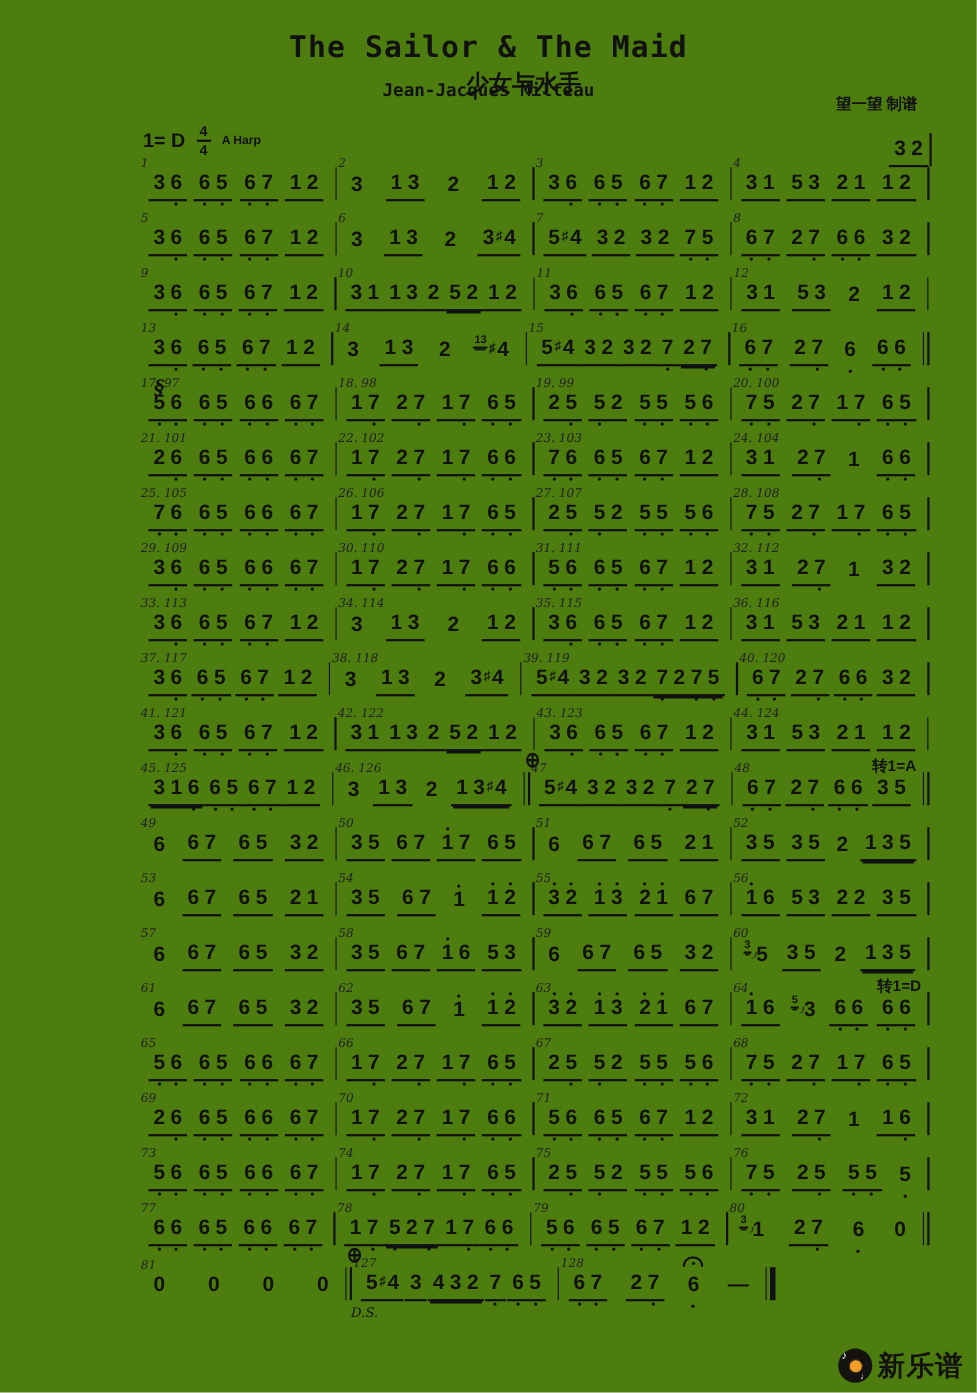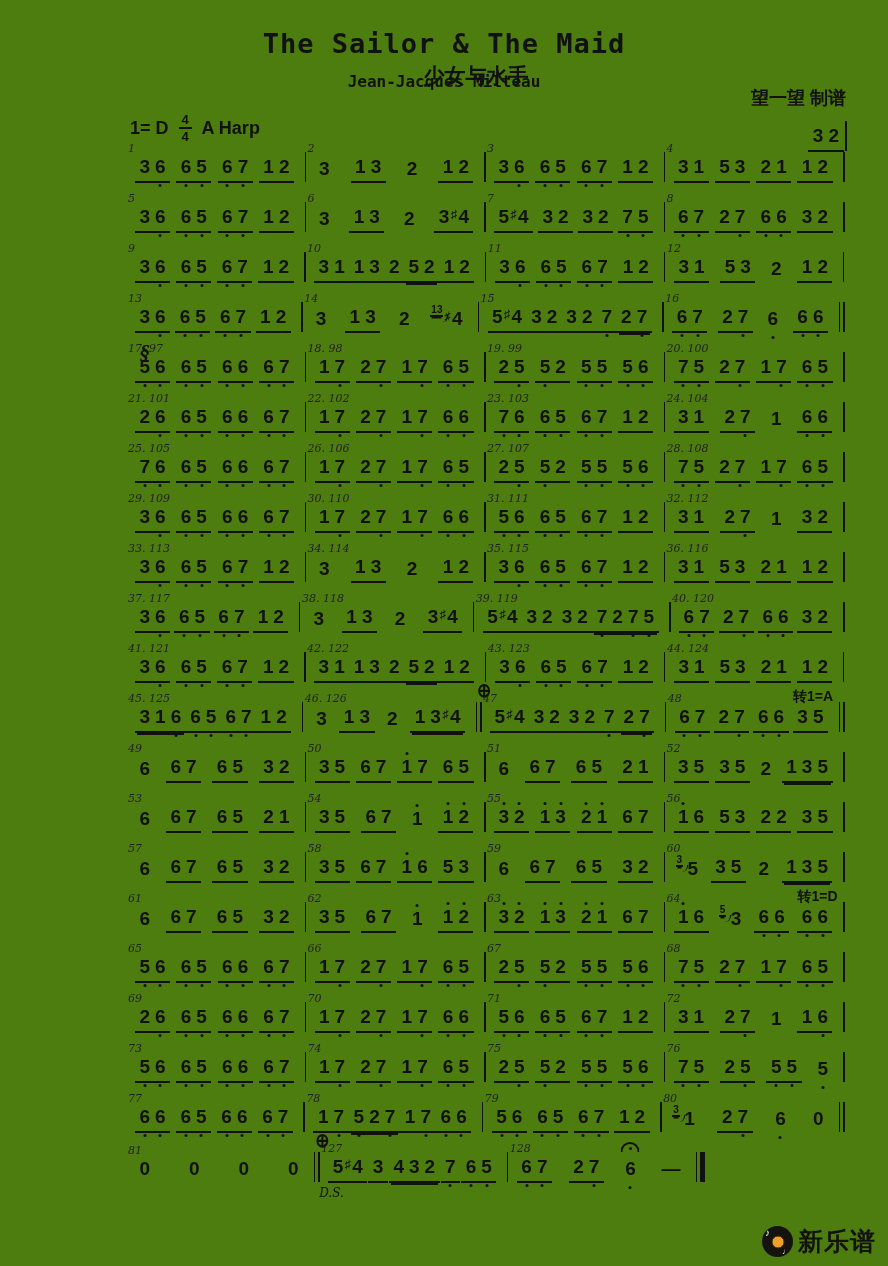--- a/index.html
+++ b/index.html
@@ -4,26 +4,26 @@
 <style>
   html,body{margin:0;padding:0;background:#e8e8e8;}
   .page{position:relative;width:888px;height:1266px;background:#4d7c0f;margin:0 auto;overflow:hidden;
         font-family:"Liberation Sans",sans-serif;color:#111;}
   
   .title{position:absolute;top:28px;left:0;width:100%;text-align:center;
          font-family:"DejaVu Sans Mono",monospace;font-weight:700;font-size:27px;letter-spacing:1px;}
   .subtitle{position:absolute;top:62px;left:0;width:100%;text-align:center;font-size:21px;font-weight:600;padding-left:32px;}
   .composer{position:absolute;top:72px;left:0;width:100%;text-align:center;
             font-family:"DejaVu Sans Mono",monospace;font-size:16px;font-weight:600;}
-  .credit{position:absolute;top:86px;right:42px;font-size:18px;font-weight:700;}
+  .credit{position:absolute;top:86px;right:54px;font-size:14px;font-weight:700;}
   .keyrow{position:absolute;top:113px;left:130px;display:flex;align-items:center;gap:10px;
           font-size:18px;font-weight:700;text-align:right;}
   .frac{display:inline-flex;flex-direction:column;align-items:center;font-size:13px;line-height:1;font-weight:700;}
   .fbar{width:13px;height:2px;background:#111;margin:1px 0;}
-  .inst{font-size:18px;font-weight:600;}
+  .inst{font-size:11px;font-weight:600;}
   .pickup{position:absolute;top:118px;right:40px;display:flex;align-items:flex-end;height:34px;}
   
   .score{position:absolute;top:150px;left:128px;width:718px;}
   .sys{position:relative;display:flex;align-items:flex-end;height:33px;margin-bottom:17px;}
   .sys.short{width:578px;text-align:center;}
   .bar{flex:1;position:relative;display:flex;align-items:flex-end;justify-content:space-between;
        padding:0 9px 0 7px;}
   .bno{position:absolute;top:-15px;left:0;font-family:"DejaVu Serif",serif;font-style:italic;
        font-size:11px;font-weight:400;color:#222;white-space:nowrap;}
   .grp{position:relative;display:inline-flex;align-items:flex-end;padding:0 2px 3px;}

